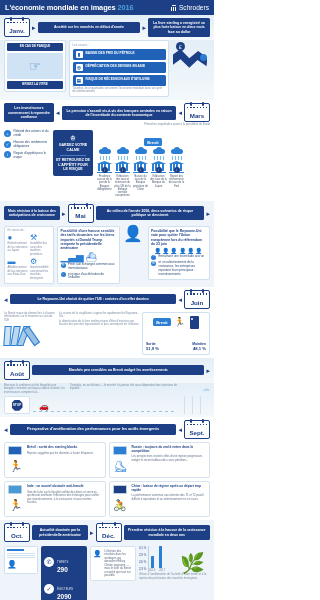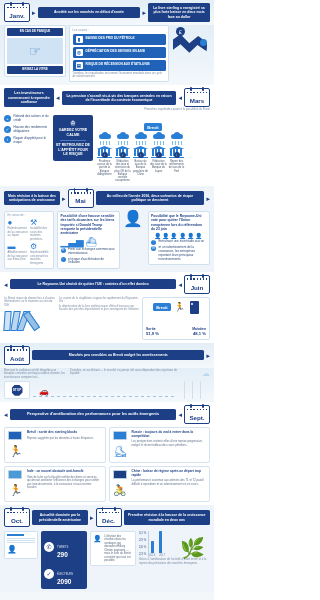--- a/index.html
+++ b/index.html
@@ -177,20 +177,30 @@
   .stopbox { background: #fff; border: 0.7px solid #d5e3f0; border-radius: 2px; padding: 2.5px; }
   .stopsign { width: 11px; height: 11px; background: #1c3f85; color: #fff; font-size: 3.2px;
     font-weight: bold; display: flex; align-items: center; justify-content: center;
     clip-path: polygon(30% 0,70% 0,100% 30%,100% 70%,70% 100%,30% 100%,0 70%,0 30%); }
 </style>
 </head>
 <body>
 
 <div class="page">
 
+  <div class="header">
+    <div class="header-title">
+      <span>L'économie mondiale en images</span>
+      <span class="header-year">2016</span>
+    </div>
+    <div class="brand">
+      <span class="brand-mark"></span>
+      <span class="brand-name">Schroders</span>
+    </div>
+  </div>
 
   <div class="band sky">
     <div class="row" style="gap:2px;">
       <div class="cal">
         <span class="cal-ring l"></span>
         <span class="cal-ring r"></span>
         <span class="cal-label">Janv.</span>
       </div>
       <span class="arrow">▸</span>
       <div class="pill">Anxiété sur les marchés en début d'année</div>

